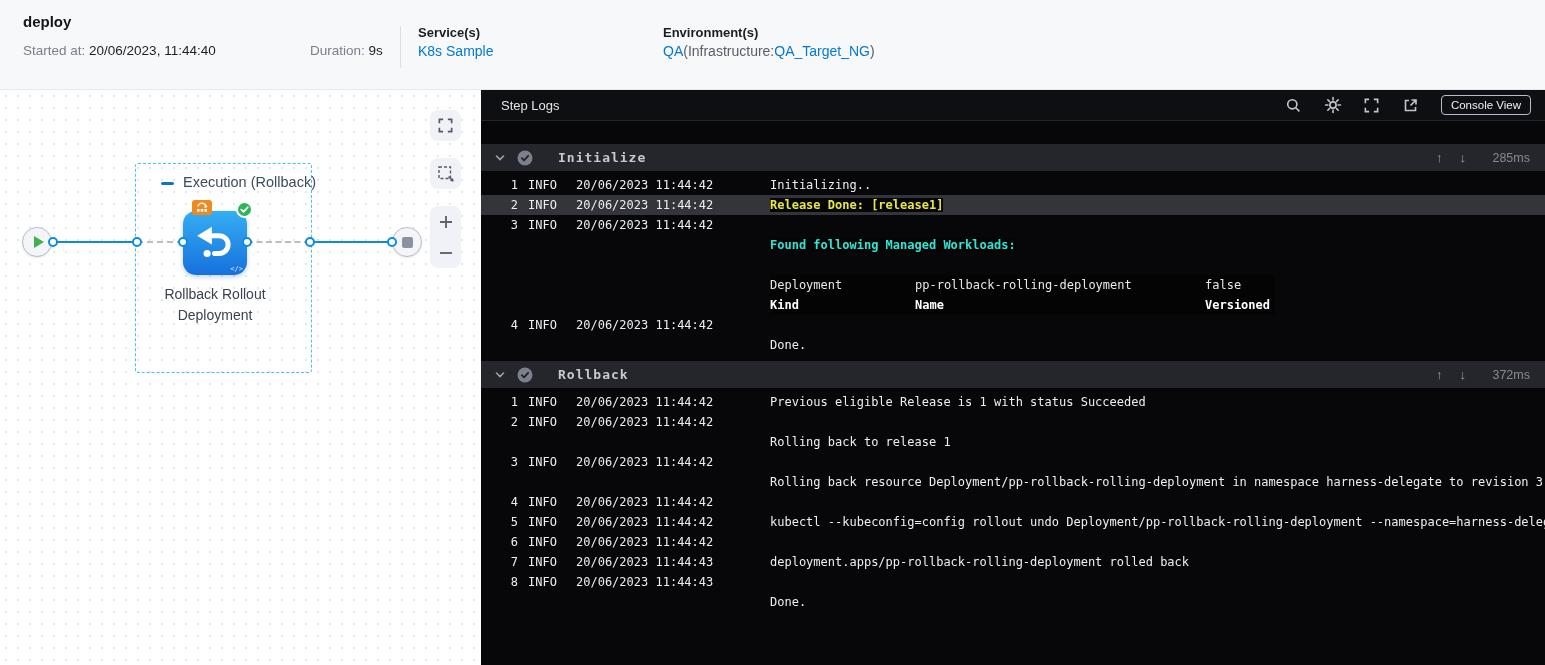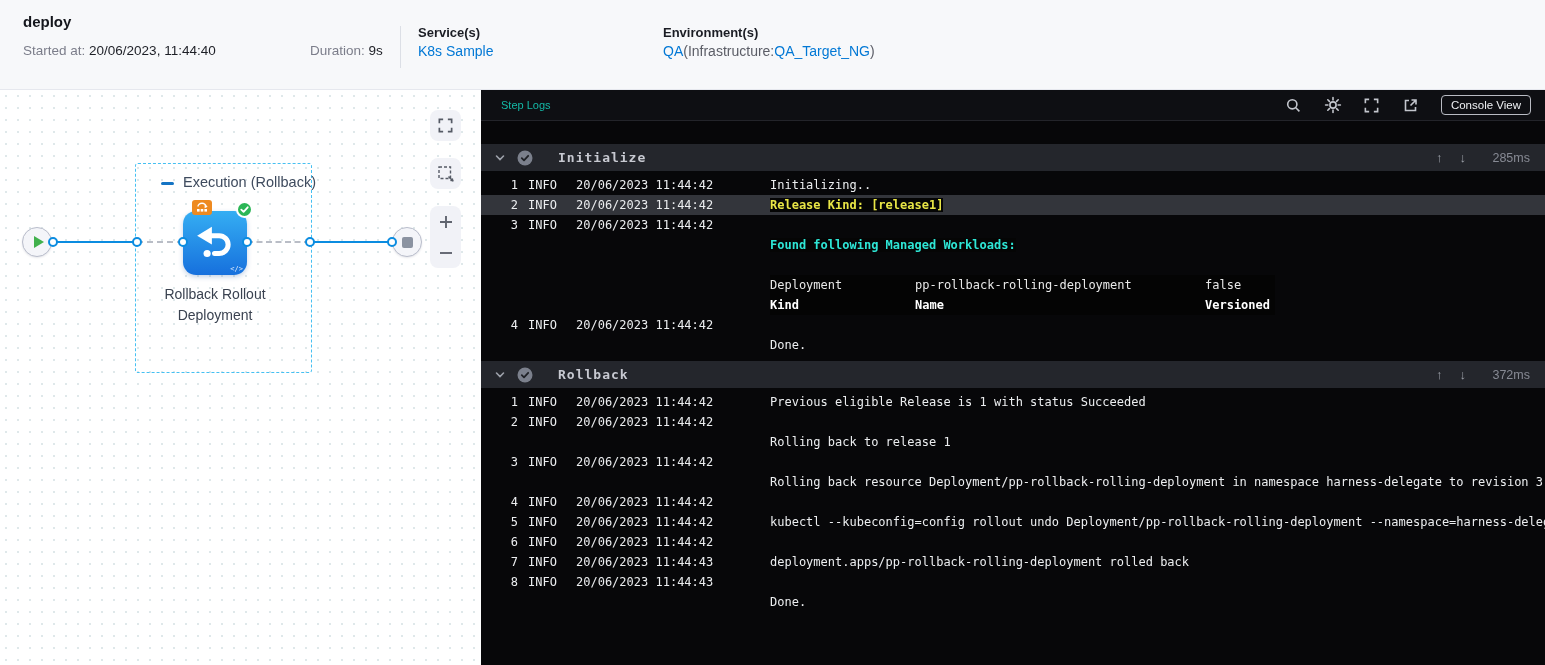--- a/index.html
+++ b/index.html
@@ -56,21 +56,21 @@
     border-radius:8px; display:flex; align-items:center; justify-content:center; cursor:pointer; }
   .c-zoom-group { position:absolute; left:430px; top:116px; width:31px; height:62px; background:#f1f2f7;
     border-radius:8px; display:flex; flex-direction:column; align-items:center; justify-content:space-around; }
   .c-zoom-group .zbtn { width:31px; height:28px; display:flex; align-items:center; justify-content:center; cursor:pointer; }
 
   
   .log-panel { position:absolute; left:481px; top:90px; width:1064px; height:575px;
     background:#070709; color:#eceef0; }
   .log-topbar { height:31px; background:#0e0f13; border-bottom:1px solid #23242a;
     display:flex; align-items:center; padding:0 14px 0 20px; }
-  .log-topbar-title { font-size:11px; color:#14b8a6; }
+  .log-topbar-title { font-size:13px; color:#e5e5e5; }
   .log-topbar-right { margin-left:auto; display:flex; align-items:center; gap:21px; }
   .tb-icon { width:18px; height:18px; display:flex; align-items:center; justify-content:center; cursor:pointer; }
   .console-view-btn { border:1px solid #b9bcc4; border-radius:4px; color:#eef0f3; font-size:11.5px;
     padding:3px 9px; cursor:pointer; white-space:nowrap; }
   .log-sections { padding-top:23px; }
   .log-section-header { height:27px; background:#24262c; display:flex; align-items:center;
     padding:0 15px 0 13px; cursor:pointer; }
   .log-section-header.collapsed { background:#15161b; margin-top:3px; }
   .sec-chev { width:12px; display:flex; margin-right:11px; }
   .sec-check { width:16px; height:16px; margin-right:25px; display:flex; }
@@ -242,21 +242,21 @@
           </svg>
         </div>
         <div class="sec-title">Initialize</div>
         <div class="sec-spacer"></div>
         <div class="sec-arrow">↑</div>
         <div class="sec-arrow">↓</div>
         <div class="sec-duration">285ms</div>
       </div>
       <div class="log-section-body">
         <div class="log-row"><div class="c-num">1</div><div class="c-level">INFO</div><div class="c-time">20/06/2023 11:44:42</div><div class="c-msg"><span class="seg-plain">Initializing..</span></div></div>
-        <div class="log-row highlight"><div class="c-num">2</div><div class="c-level">INFO</div><div class="c-time">20/06/2023 11:44:42</div><div class="c-msg"><span class="seg-yellow">Release Kind: [release1]</span></div></div>
+        <div class="log-row highlight"><div class="c-num">2</div><div class="c-level">INFO</div><div class="c-time">20/06/2023 11:44:42</div><div class="c-msg"><span class="seg-yellow">Release Done: [release1]</span></div></div>
         <div class="log-row"><div class="c-num">3</div><div class="c-level">INFO</div><div class="c-time">20/06/2023 11:44:42</div><div class="c-msg"></div></div>
         <div class="log-row"><div class="c-num"></div><div class="c-level"></div><div class="c-time"></div><div class="c-msg"><span class="seg-cyan">Found following Managed Workloads:</span></div></div>
         <div class="log-row"><div class="c-num"></div><div class="c-level"></div><div class="c-time"></div><div class="c-msg"></div></div>
         <div class="log-row"><div class="c-num"></div><div class="c-level"></div><div class="c-time"></div><div class="c-msg"><div class="table-strip"><span class="tcell-0 tcell-data">Deployment</span><span class="tcell-1 tcell-data">pp-rollback-rolling-deployment</span><span class="tcell-2 tcell-data">false</span></div></div></div>
         <div class="log-row"><div class="c-num"></div><div class="c-level"></div><div class="c-time"></div><div class="c-msg"><div class="table-strip"><span class="tcell-0 tcell-head">Kind</span><span class="tcell-1 tcell-head">Name</span><span class="tcell-2 tcell-head">Versioned</span></div></div></div>
         <div class="log-row"><div class="c-num">4</div><div class="c-level">INFO</div><div class="c-time">20/06/2023 11:44:42</div><div class="c-msg"></div></div>
         <div class="log-row"><div class="c-num"></div><div class="c-level"></div><div class="c-time"></div><div class="c-msg"><span class="seg-plain">Done.</span></div></div>
       </div>
       <div class="log-section-header">
         <div class="sec-chev">

